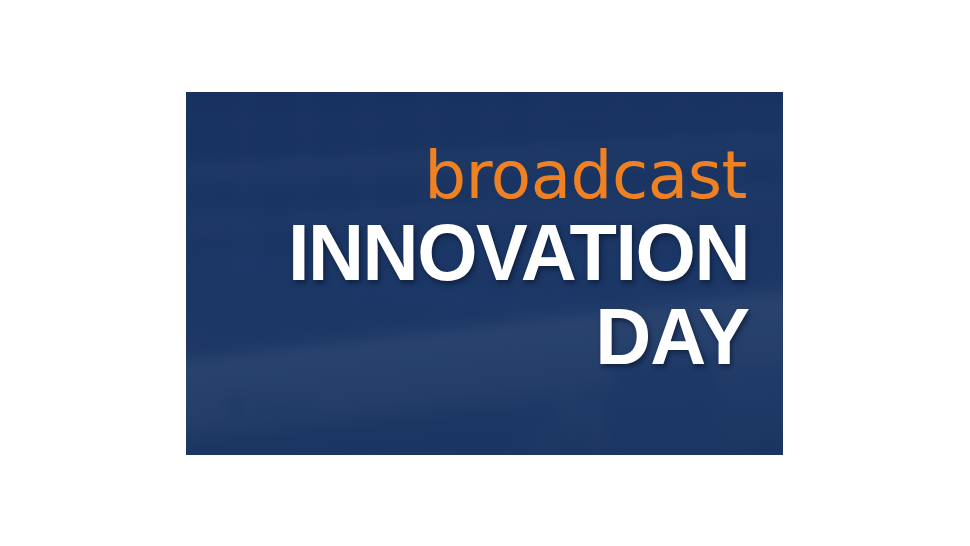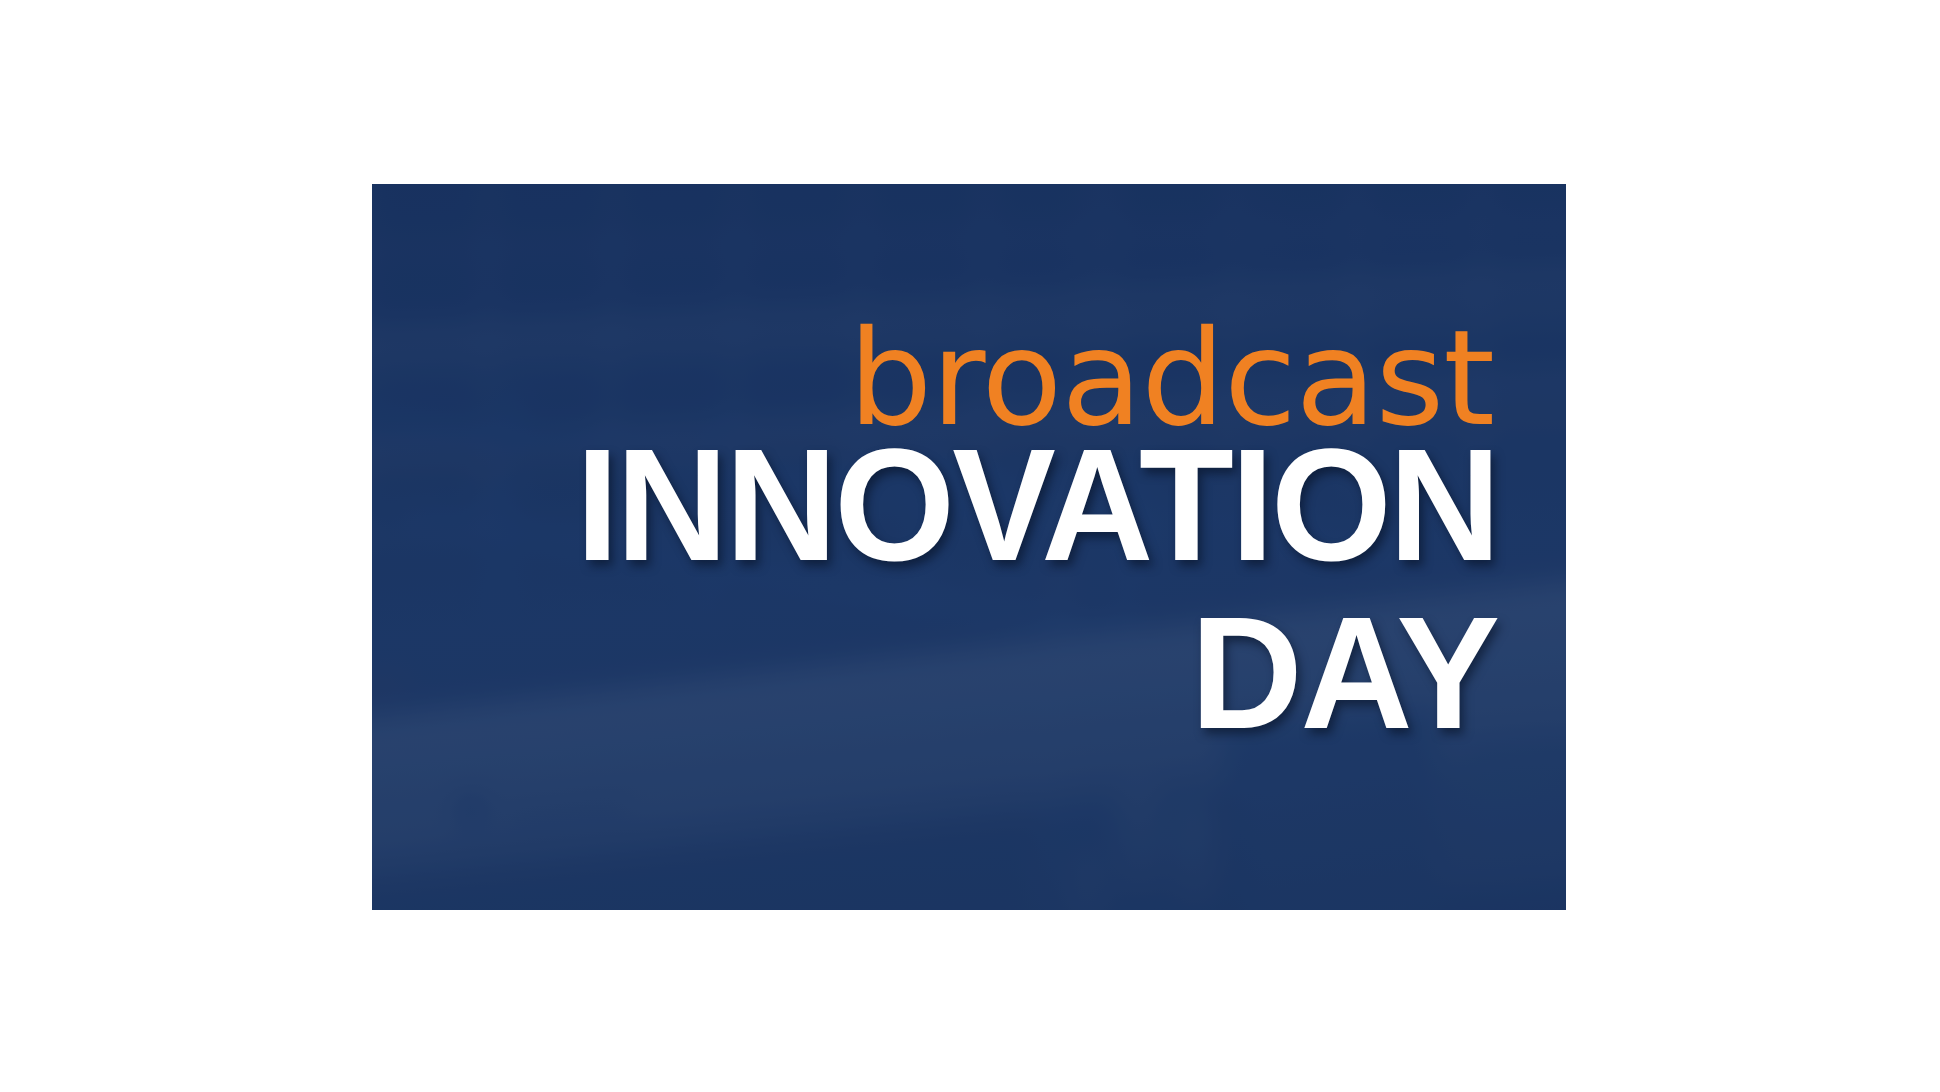--- a/index.html
+++ b/index.html
@@ -284,21 +284,21 @@
   
   .type {
     position: absolute;
     inset: 0;
   }
 
   .word-broadcast {
     position: absolute;
     left: 0;
     right: 36px;
-    top: 65px;
+    top: 51px;
     text-align: right;
     color: #f08122;
     font-family: "DejaVu Sans", sans-serif;
     font-weight: 400;
     font-size: 66px;
     line-height: 1;
     letter-spacing: -0.5px;
     white-space: nowrap;
   }
 

